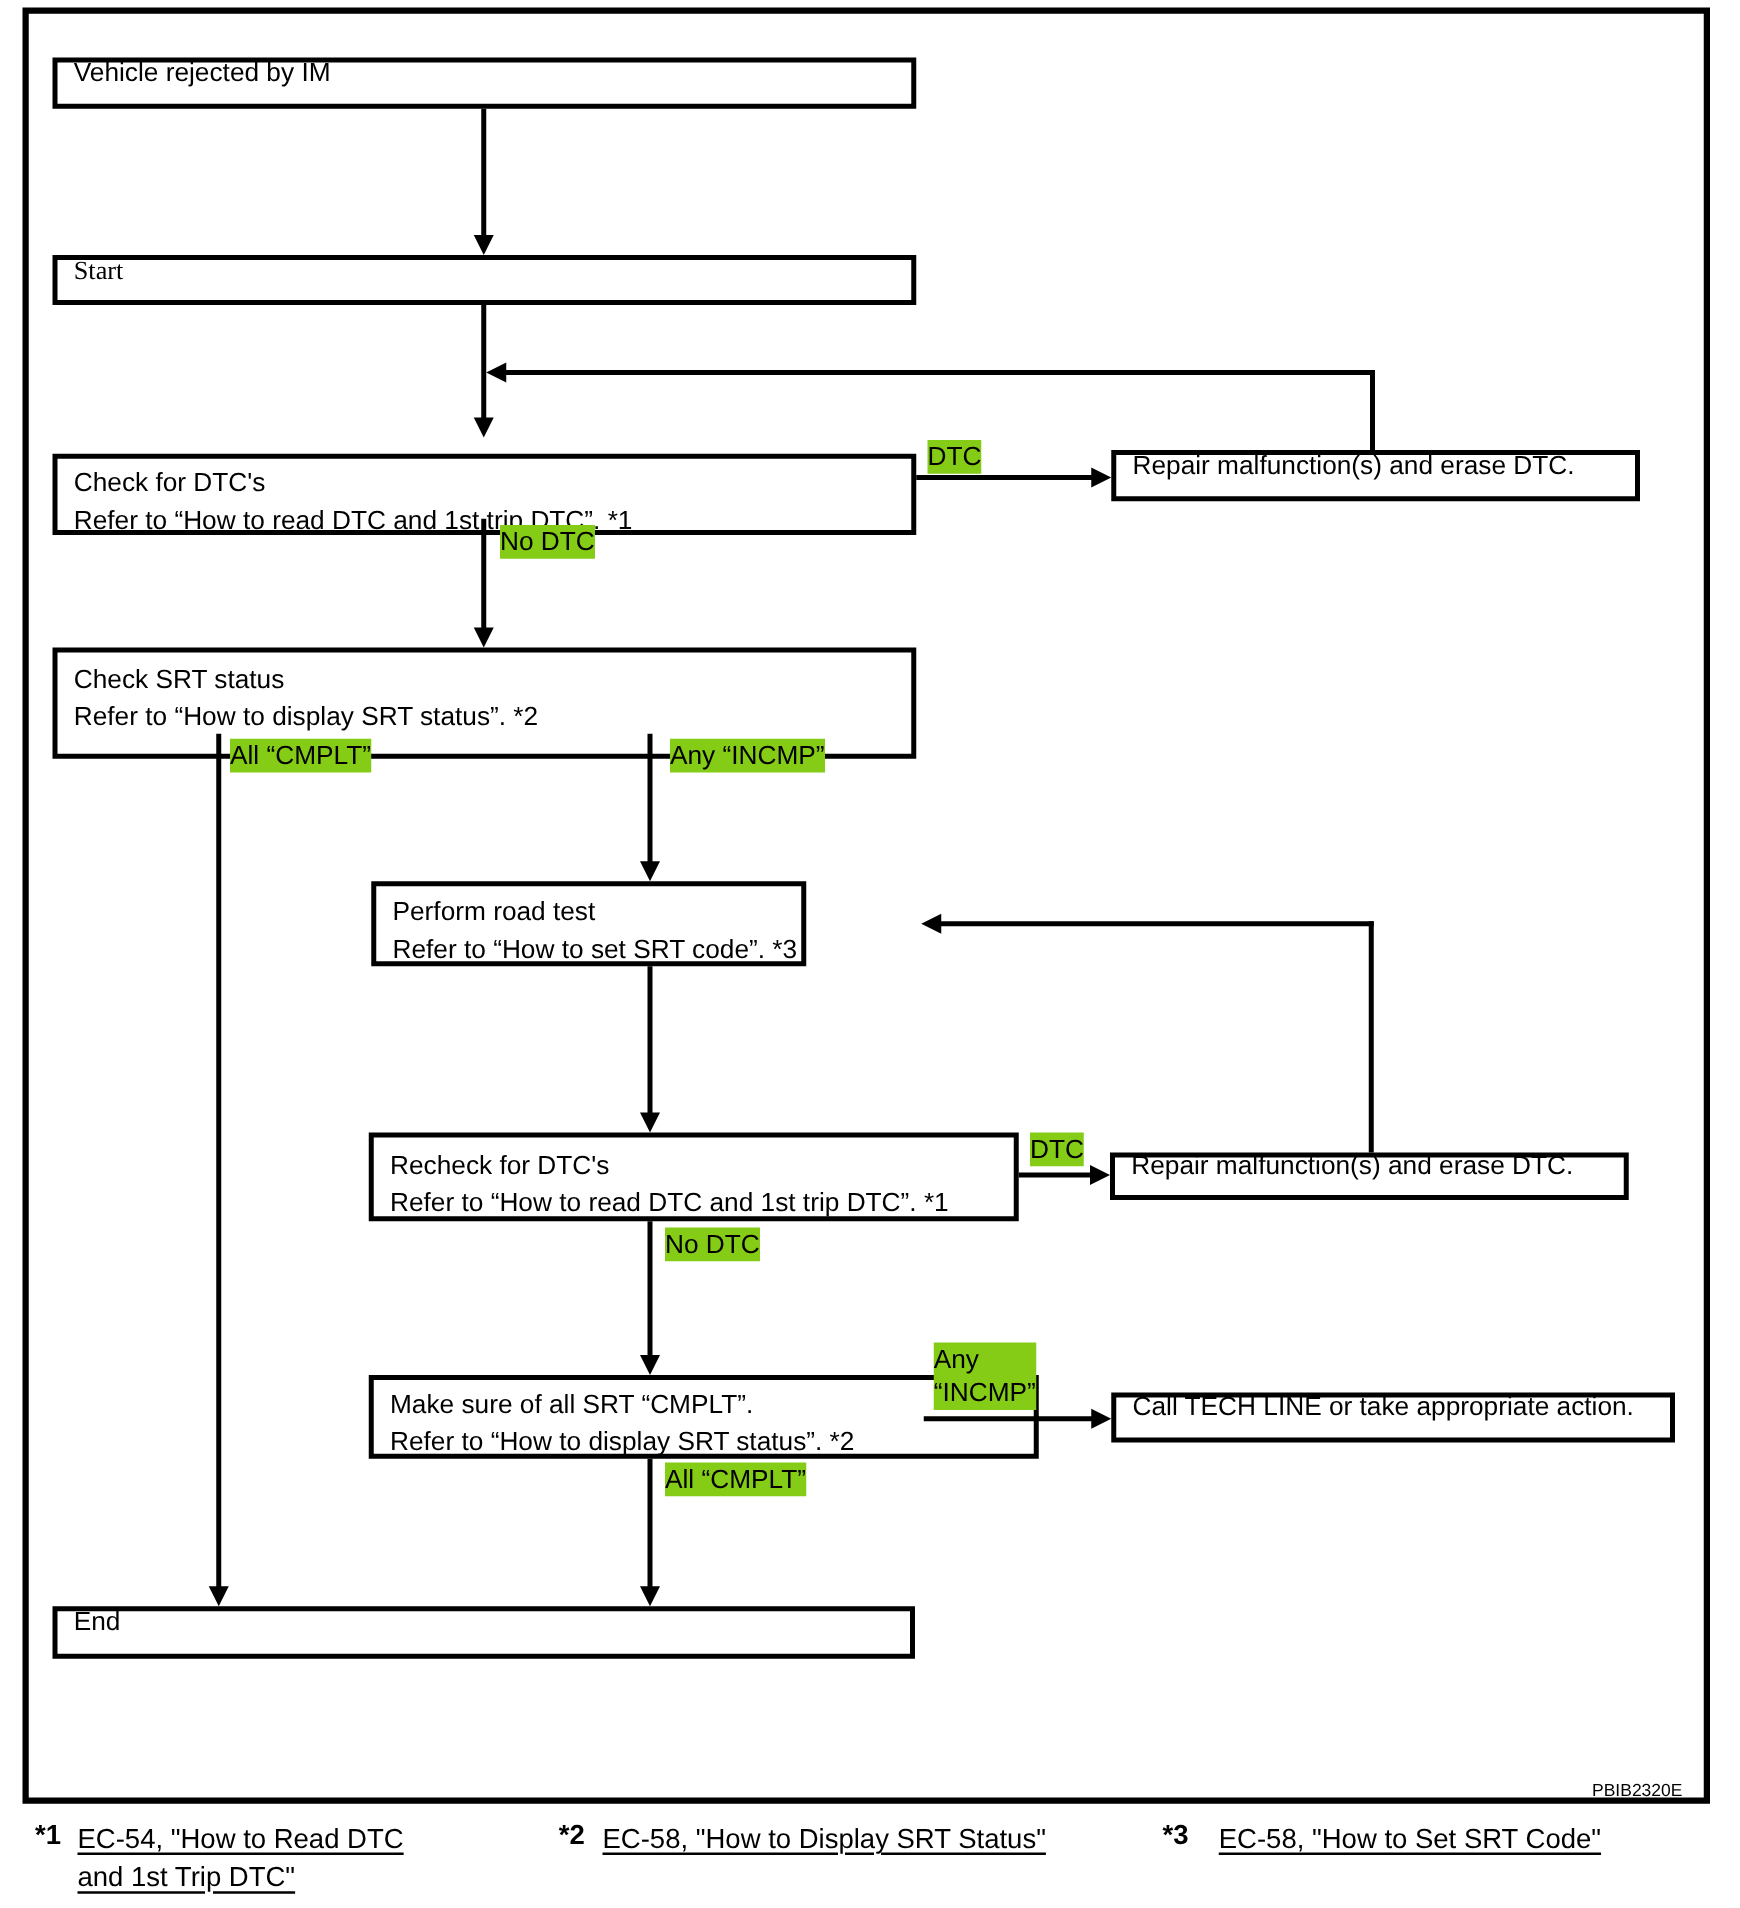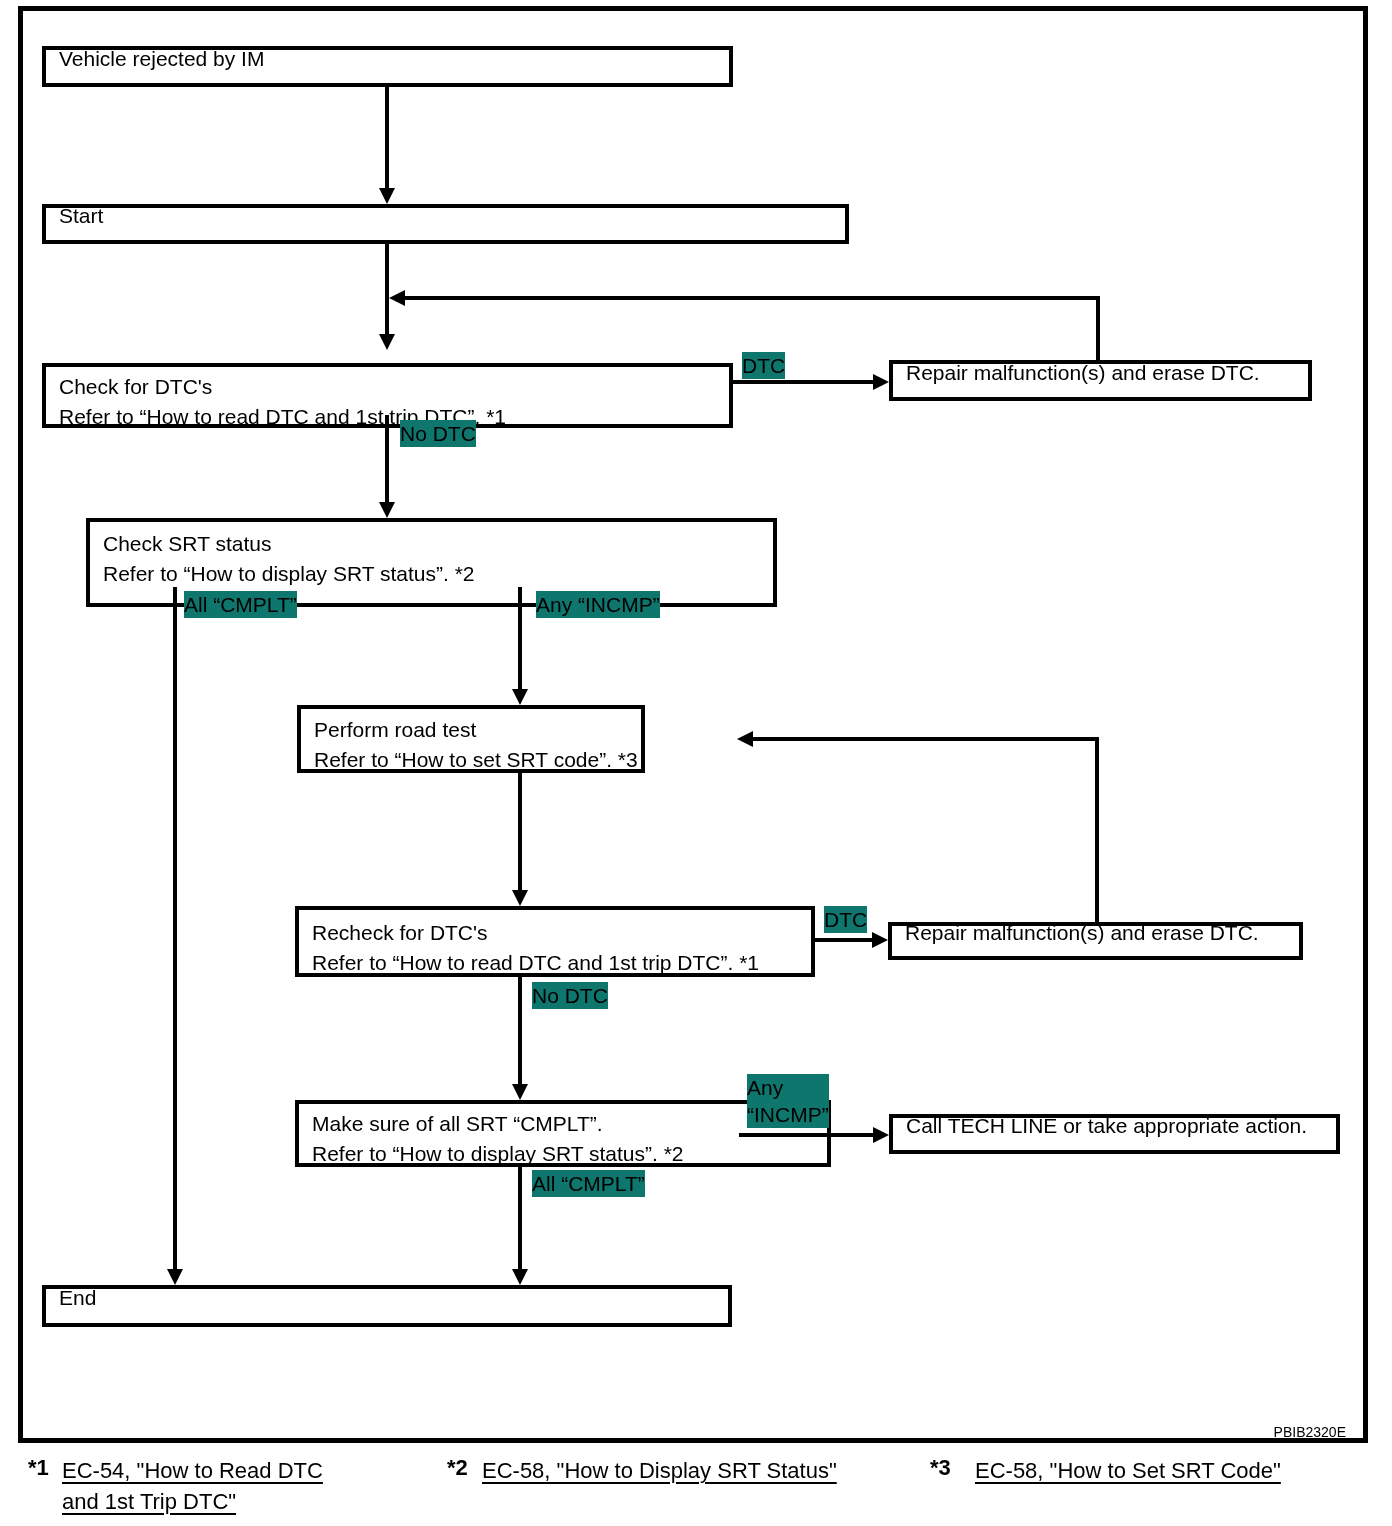--- a/index.html
+++ b/index.html
@@ -41,21 +41,21 @@
     border-top:8px solid transparent; border-bottom:8px solid transparent;
     border-left:16px solid #000; }
   .arr-l { position:absolute; width:0; height:0;
     border-top:8px solid transparent; border-bottom:8px solid transparent;
     border-right:16px solid #000; }
   .elabel {
     position:absolute;
     font-size:21px;
     line-height:27px;
     white-space:nowrap;
-    background:#0f766e;
+    background:#84cc16;
   }
   .figcode {
     position:absolute;
     font-size:14px;
     text-align:right;
     white-space:nowrap;
   }
   .fn-marker {
     position:absolute;
     font-size:22px;
@@ -76,34 +76,34 @@
 <body>
 
 <div id="stage">
 
   <div class="frame" style="left:18px; top:6px; width:1350px; height:1437px;"></div>
 
   <div class="node single" style="left:42px; top:46px; width:691px; height:41px;">
     <span class="ln">Vehicle rejected by IM</span>
   </div>
 
-  <div class="node single" style="left:42px; top:204px; width:807px; height:40px;">
+  <div class="node single" style="left:42px; top:204px; width:691px; height:40px;font-family:Liberation Serif, serif;">
     <span class="ln">Start</span>
   </div>
 
   <div class="node" style="left:42px; top:350px; width:691px; height:65px;margin-top:13px;">
     <span class="ln">Check for DTC's</span>
     <span class="ln">Refer to “How to read DTC and 1st trip DTC”. *1</span>
   </div>
 
   <div class="node single" style="left:889px; top:360px; width:423px; height:41px;">
     <span class="ln">Repair malfunction(s) and erase DTC.</span>
   </div>
 
-  <div class="node" style="left:42px; top:518px; width:691px; height:89px; padding-top:7px;margin-left:44px;">
+  <div class="node" style="left:42px; top:518px; width:691px; height:89px; padding-top:7px;">
     <span class="ln">Check SRT status</span>
     <span class="ln">Refer to “How to display SRT status”. *2</span>
   </div>
 
   <div class="node" style="left:297px; top:705px; width:348px; height:68px; padding-top:6px;">
     <span class="ln">Perform road test</span>
     <span class="ln">Refer to “How to set SRT code”. *3</span>
   </div>
 
   <div class="node" style="left:295px; top:906px; width:520px; height:71px; padding-top:8px;">

